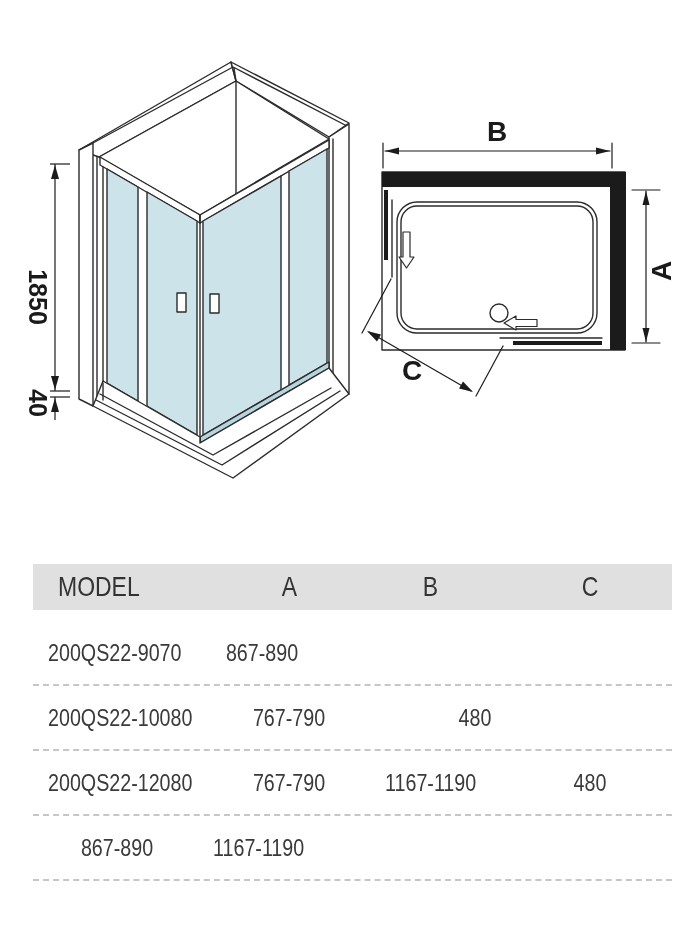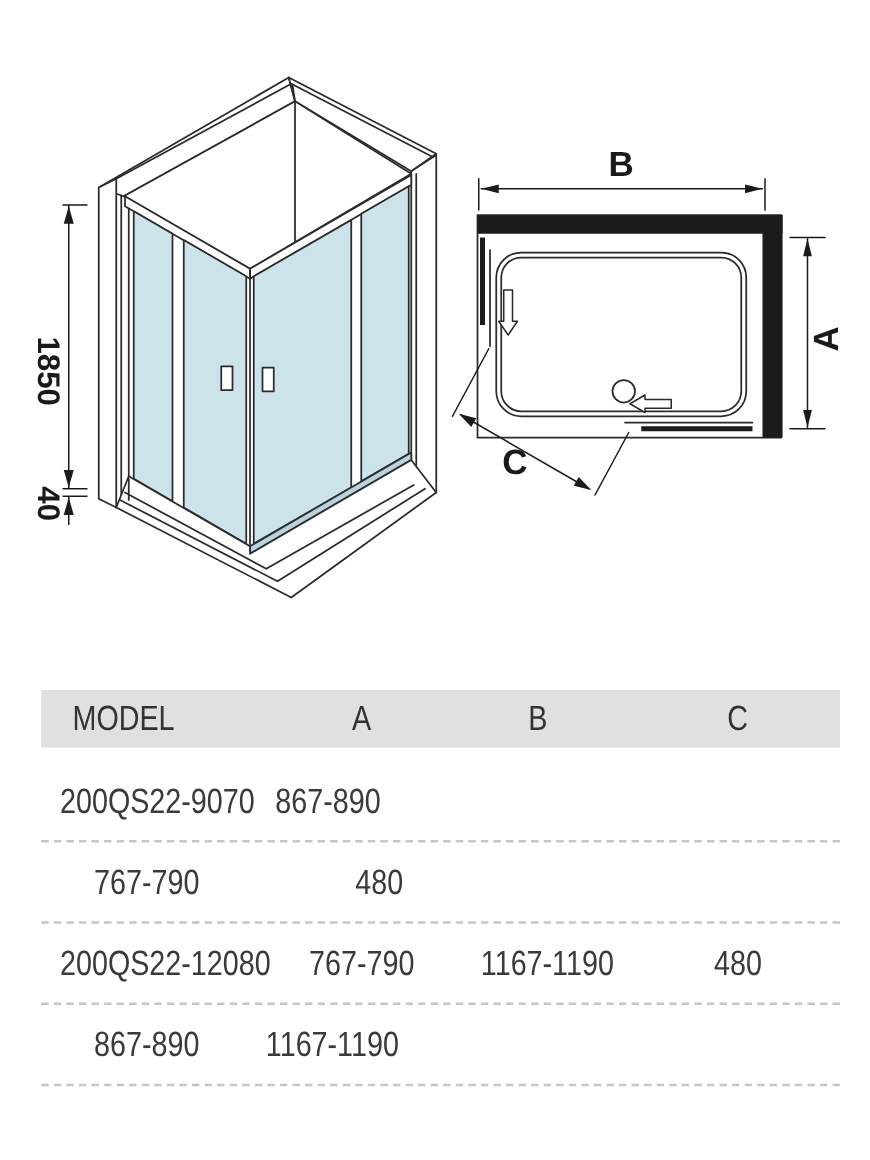--- a/index.html
+++ b/index.html
@@ -2,29 +2,29 @@
 <html><head>
 <meta charset="utf-8">
 <style>
   html,body{margin:0;padding:0;background:#fff;}
   .page{
     position:relative;width:696px;height:928px;background:#ffffff;overflow:hidden;
     font-family:"Liberation Sans",sans-serif;
   }
   .diagram-svg{position:absolute;left:0;top:0;}
   
-  .spec-table{position:absolute;left:33px;top:552px;width:639px;color:#3a3a3a;}
+  .spec-table{position:absolute;left:33px;top:564px;width:639px;color:#3a3a3a;}
   .thead{
     height:46px;background:#e0e0e0;display:flex;align-items:center;
     font-size:28px;color:#333;
   }
   .tgap{height:11px;}
   .trow{
     height:63px;display:flex;align-items:center;
-    border-bottom:2px dashed #c6c6c6;font-size:28px;
+    border-bottom:2px dashed #c6c6c6;font-size:24px;
   }
   .col-model{width:172px;box-sizing:border-box;padding-left:15px;text-align:left;}
   .thead .col-model{padding-left:25px;}
   .col-a{width:168px;text-align:center;}
   .col-b{width:115px;text-align:center;}
   .col-c{width:184px;box-sizing:border-box;padding-left:20px;text-align:center;}
   .cond{display:inline-block;transform:scaleX(.82);transform-origin:center center;white-space:nowrap;}
   .col-model .cond{transform-origin:left center;}
   
   .dim-label{font-family:"Liberation Sans",sans-serif;font-weight:bold;font-size:28px;fill:#1a1a1a;}
@@ -140,20 +140,21 @@
       <div class="col-c"><span class="cond">C</span></div>
     </div>
     <div class="tgap"></div>
 
     <div class="trow">
       <div class="col-model"><span class="cond">200QS22-9070</span></div>
       <div class="col-b"><span class="cond">867-890</span></div>
     </div>
 
     <div class="trow">
+      <div class="col-model"><span class="cond">200QS22-10080</span></div>
       <div class="col-a"><span class="cond">767-790</span></div>
       <div class="col-c"><span class="cond">480</span></div>
     </div>
 
     <div class="trow">
       <div class="col-model"><span class="cond">200QS22-12080</span></div>
       <div class="col-a"><span class="cond">767-790</span></div>
       <div class="col-b"><span class="cond">1167-1190</span></div>
       <div class="col-c"><span class="cond">480</span></div>
     </div>

